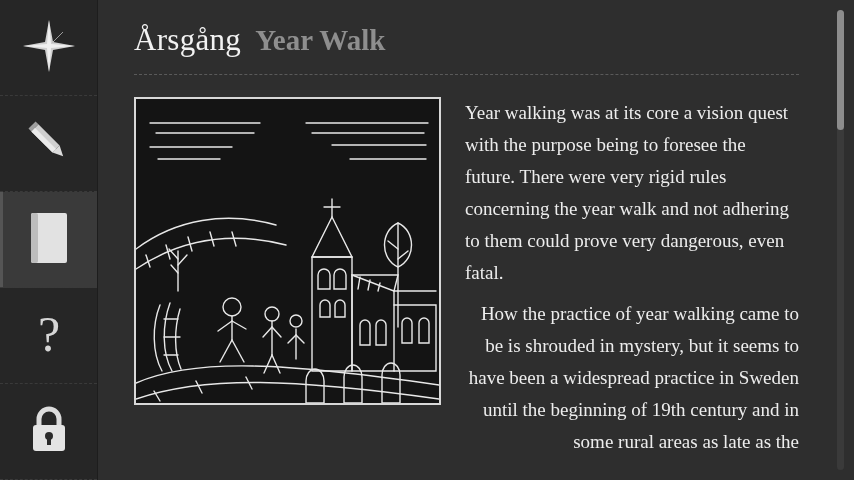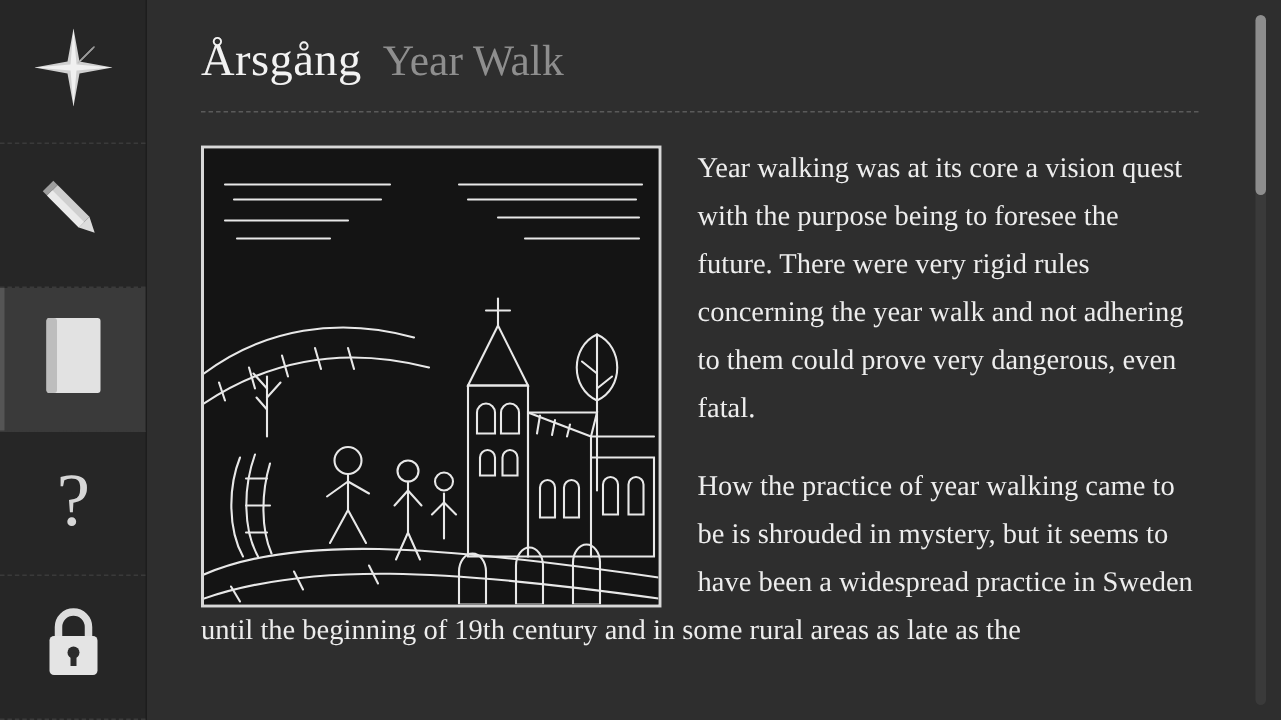--- a/index.html
+++ b/index.html
@@ -67,21 +67,21 @@
   }
   .title-main {
     font-size: 31px;
     color: #f2f2f2;
     letter-spacing: 0.3px;
     font-weight: normal;
   }
   .title-sub {
     font-size: 29px;
     color: #8e8e8e;
-    font-weight: normal;
+    font-weight: bold;
   }
   .divider {
     margin-top: 16px;
     border-top: 1px dashed #5a5a5a;
     height: 0;
     width: 100%;
   }
 
   .body-area {
     margin-top: 22px;
@@ -99,21 +99,21 @@
     overflow: hidden;
   }
   .illustration svg { display: block; }
 
   .paragraph {
     font-size: 19px;
     line-height: 32px;
     color: #ededed;
     text-align: left;
   }
-  .paragraph + .paragraph { margin-top: 20px; }
+  .paragraph + .paragraph { margin-top: 9px; text-align: right; }
 
   
   .scrollbar-track {
     position: absolute;
     right: 10px;
     top: 10px;
     width: 7px;
     height: 460px;
     background: #3a3a3a;
     border-radius: 4px;

